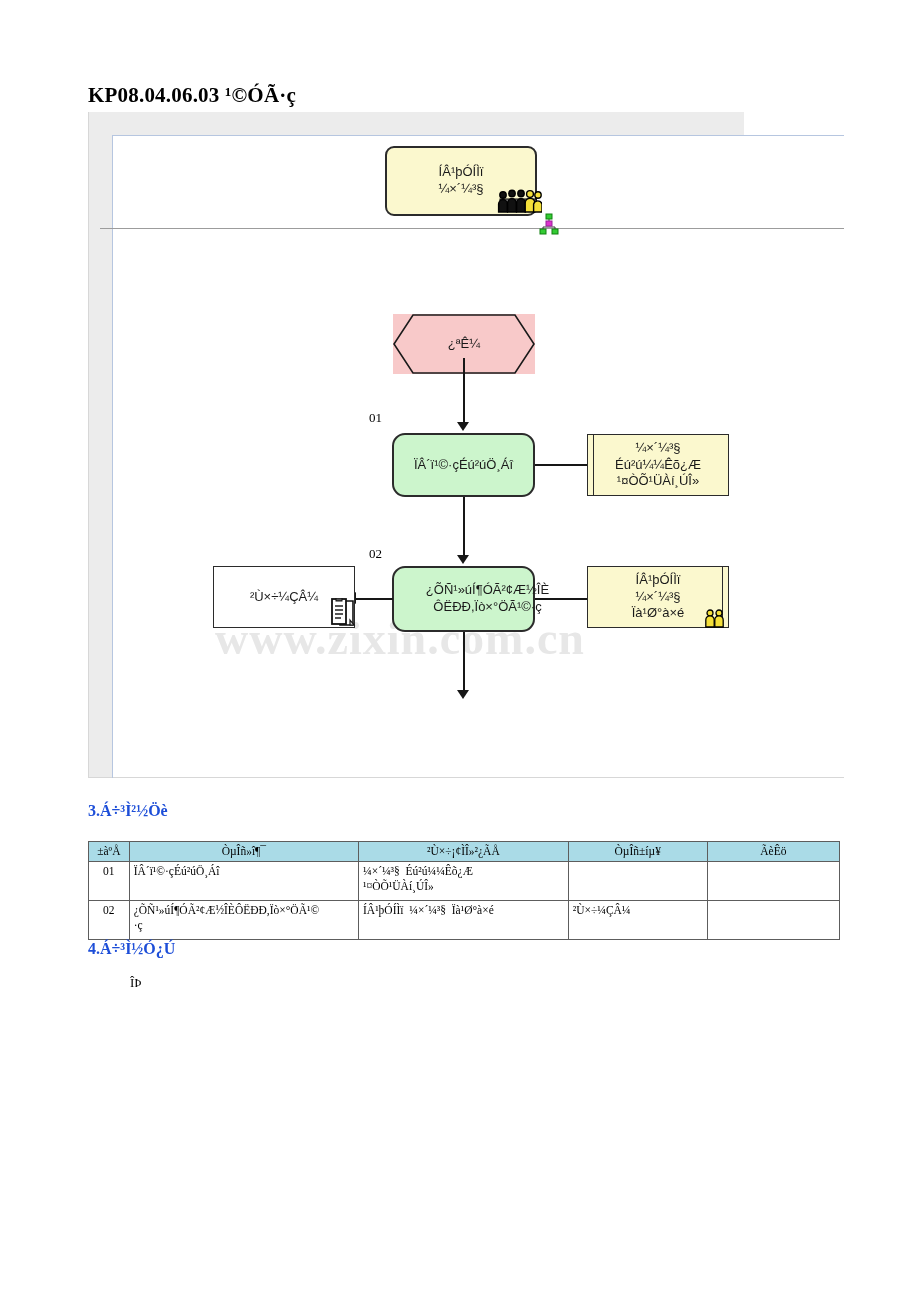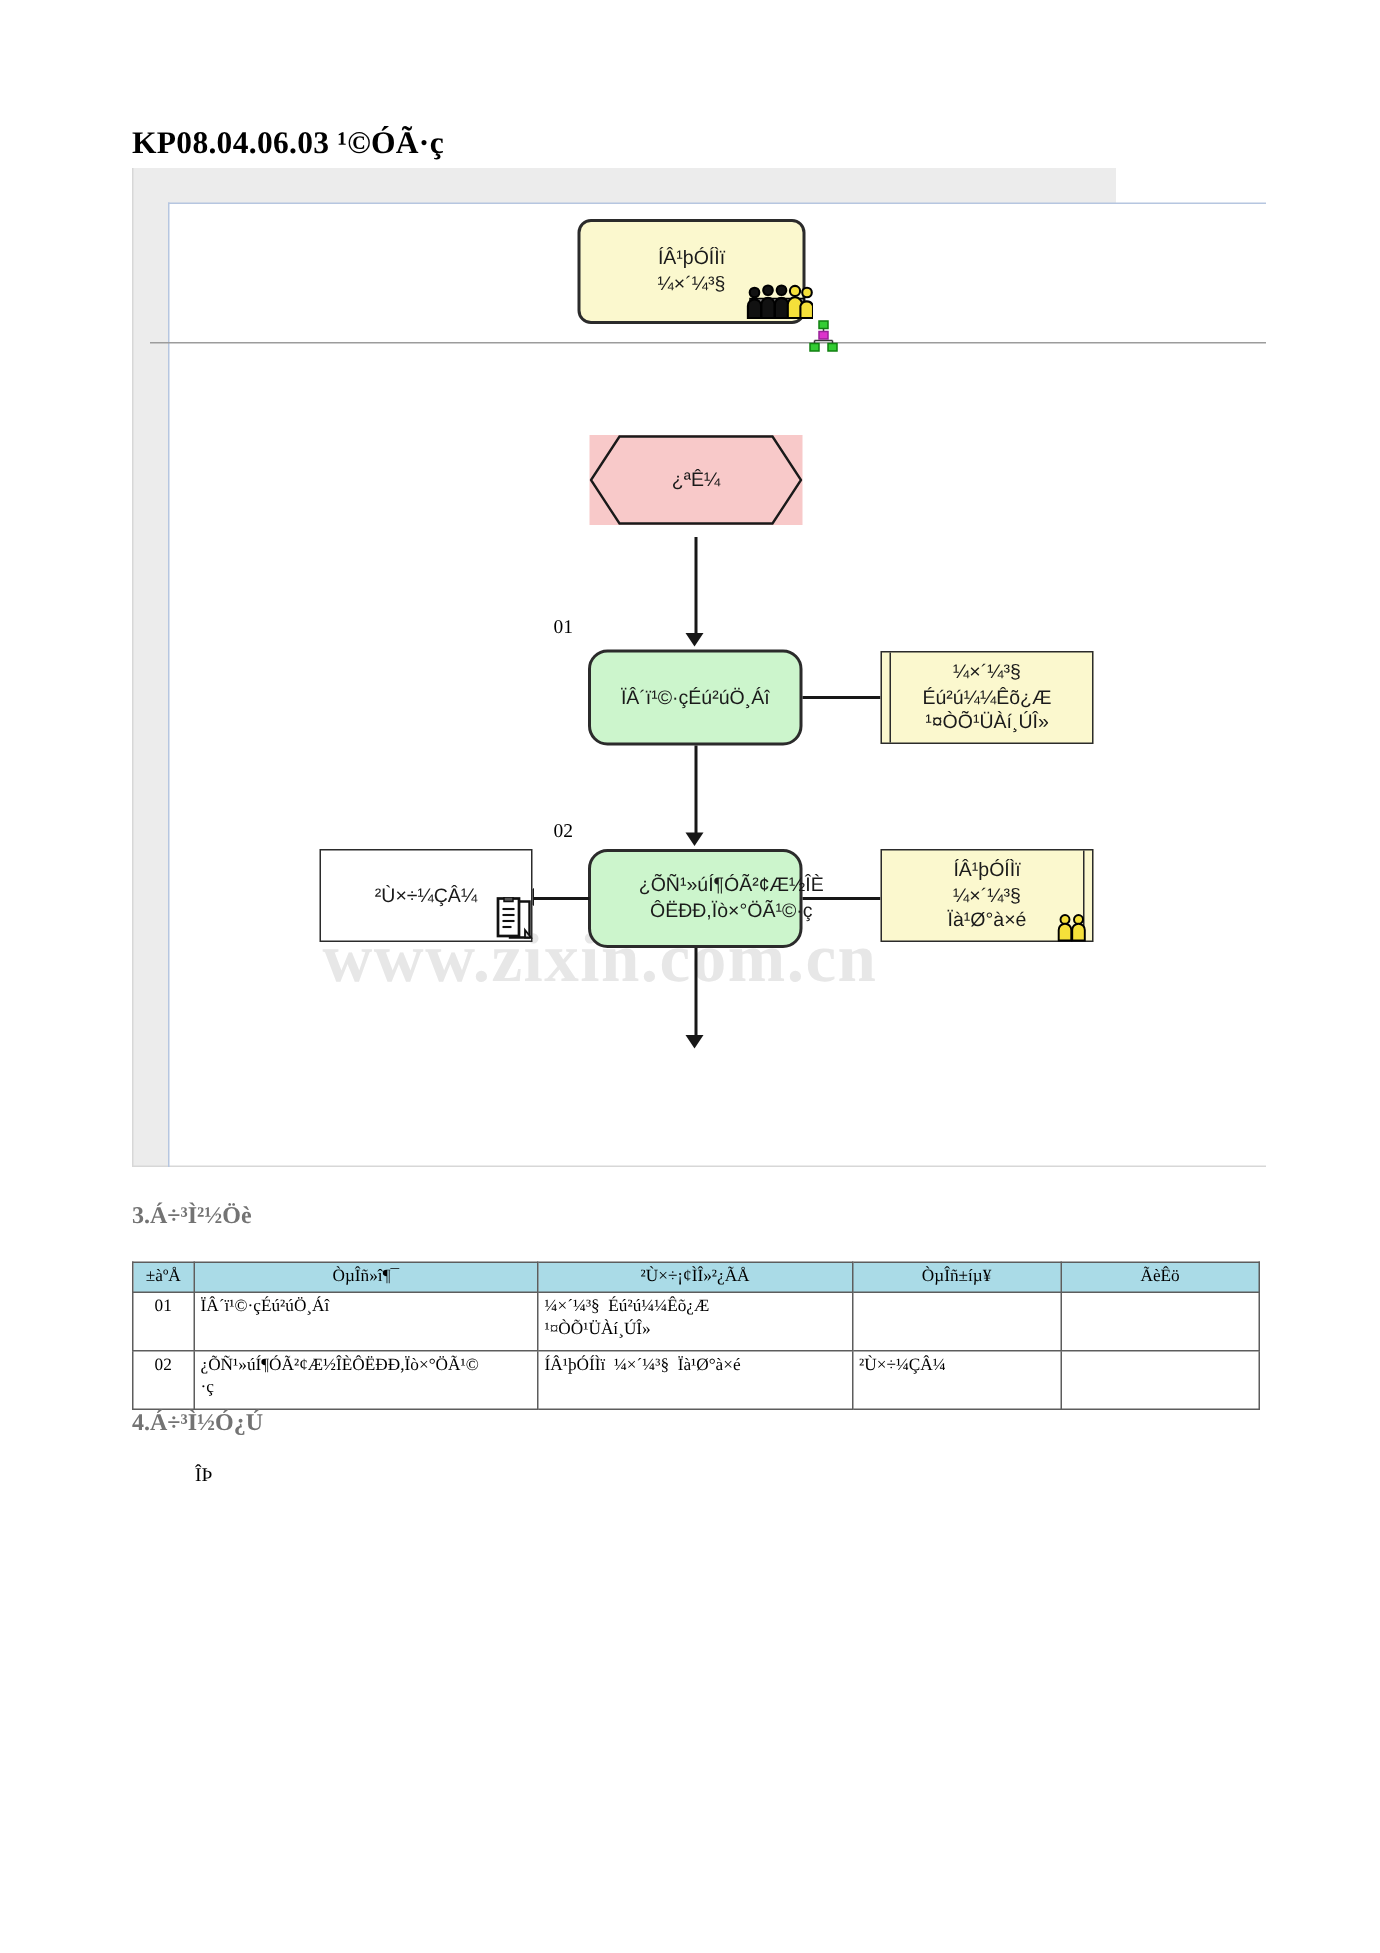--- a/index.html
+++ b/index.html
@@ -216,21 +216,21 @@
   .people-icon { position: absolute; }
   .orgchart-icon { position: absolute; }
   .clipboard-icon { position: absolute; }
 
   
   .section-heading {
     position: absolute;
     font-family: "Liberation Serif", serif;
     font-weight: bold;
     font-size: 16px;
-    color: #737373;
+    color: #1d4ed8;
     white-space: nowrap;
   }
   #h-interface-note {
     position: absolute;
     font-family: "Liberation Serif", serif;
     font-size: 13px;
     color: #000;
     margin-top: 12px;
   }
 
@@ -310,21 +310,21 @@
     <line x1="13" y1="5" x2="13" y2="10" stroke="#3a3a3a" stroke-width="1"></line>
     <line x1="7" y1="14" x2="19" y2="14" stroke="#3a3a3a" stroke-width="1"></line>
     <line x1="7" y1="14" x2="7" y2="17" stroke="#3a3a3a" stroke-width="1"></line>
     <line x1="19" y1="14" x2="19" y2="17" stroke="#3a3a3a" stroke-width="1"></line>
     <rect x="10" y="1" width="6" height="5" fill="#33cc33" stroke="#108010" stroke-width="1"></rect>
     <rect x="10" y="8" width="6" height="5" fill="#dd33cc" stroke="#992299" stroke-width="1"></rect>
     <rect x="4" y="16" width="6" height="5" fill="#33cc33" stroke="#108010" stroke-width="1"></rect>
     <rect x="16" y="16" width="6" height="5" fill="#33cc33" stroke="#108010" stroke-width="1"></rect>
   </svg>
 
-  <div class="shape hexagon" style="left:393px; top:290px; width:142px; height:60px;">
+  <div class="shape hexagon" style="left:393px; top:314px; width:142px; height:60px;">
     <svg class="hexshape" width="142" height="60" viewBox="0 0 142 60" preserveAspectRatio="none">
       <polygon points="20,1 122,1 141,30 122,59 20,59 1,30" fill="#f8c9c9" stroke="#1a1a1a" stroke-width="1.6"></polygon>
     </svg>
     <span class="hexlabel">¿ªÊ¼</span>
   </div>
 
   <div class="conn-v" style="left:463px; top:358px; height:66px;"></div>
   <div class="arrow-down" style="left:457px; top:422px;"></div>
 
   <div class="step-no" style="left:369px; top:410px;">01</div>

